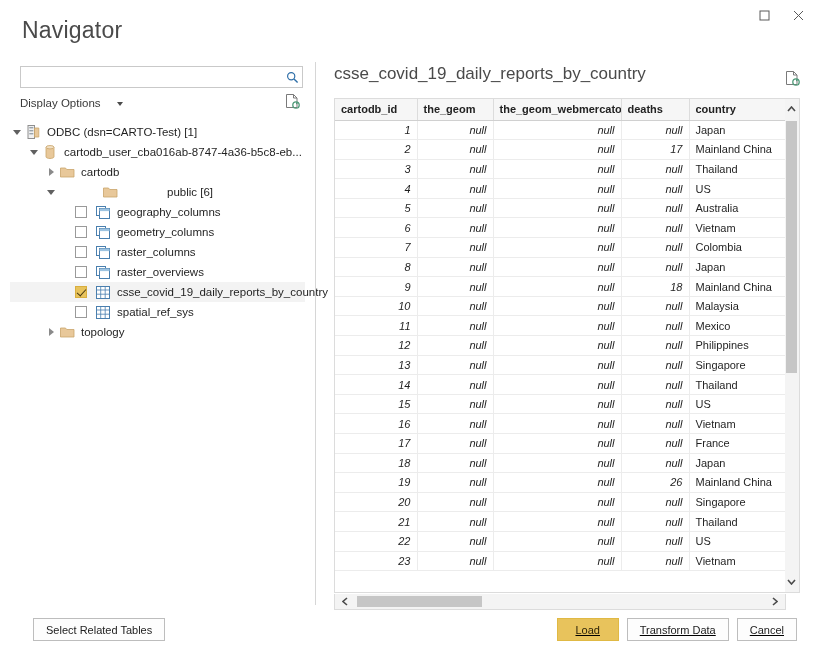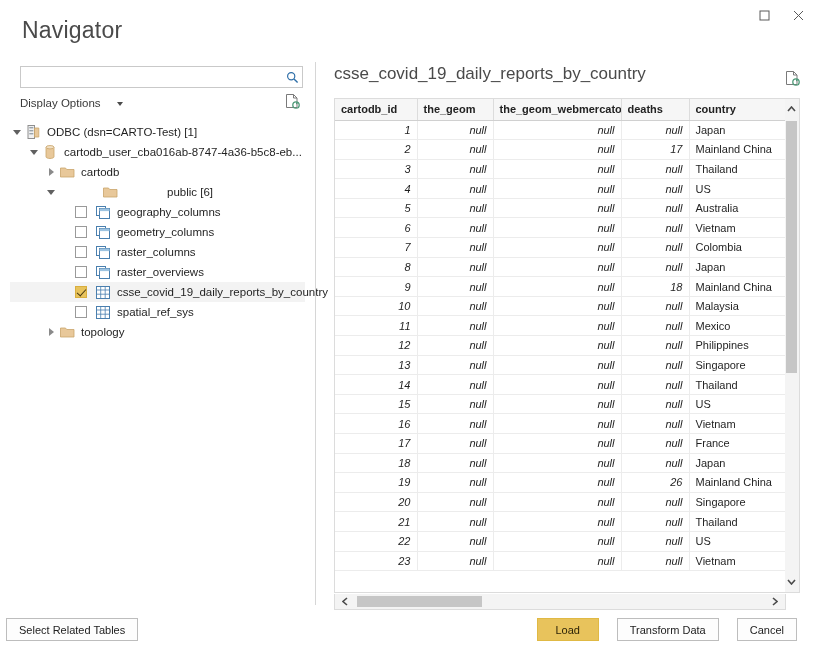--- a/index.html
+++ b/index.html
@@ -206,24 +206,24 @@
   .btn {
     height: 23px; min-width: 60px; padding: 0 12px;
     border: 1px solid #bdbdbd; background: #fdfdfd;
     font-size: 11px; color: #222; cursor: pointer;
     font-family: "Liberation Sans", sans-serif;
     display: flex; align-items: center; justify-content: center;
   }
   .btn-primary {
     background: #e8c35c; border-color: #e0b944; color: #2e2408;
   }
-  .footer-left { position: absolute; left: 6px; top: 618px; }
+  .footer-left { position: absolute; left: 33px; top: 618px; }
   .footer-right {
     position: absolute; right: 22px; top: 618px;
-    display: flex; gap: 18px;
+    display: flex; gap: 8px; text-decoration: underline;
   }
   #sel-related { min-width: 104px; }
   #btn-load { min-width: 62px; }
   #btn-transform { min-width: 86px; }
   #btn-cancel { min-width: 60px; }
 </style>
 </head>
 <body>
 
 <div class="titlebar">

